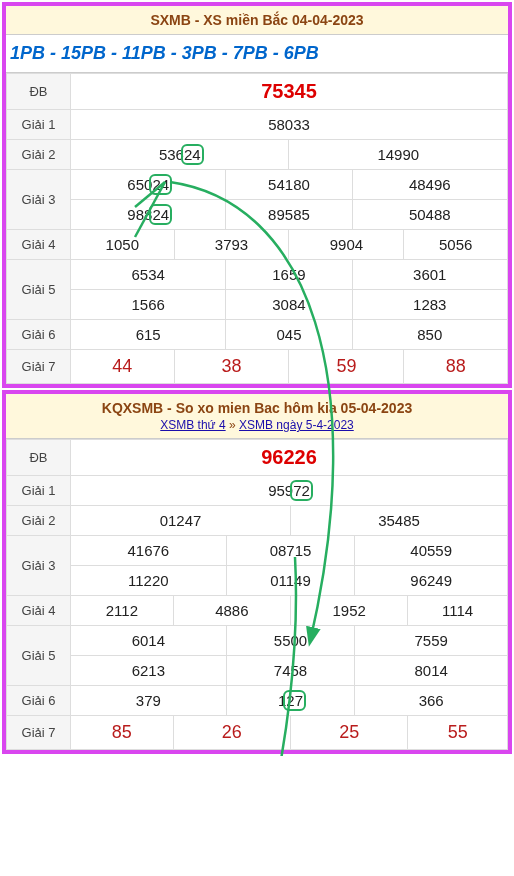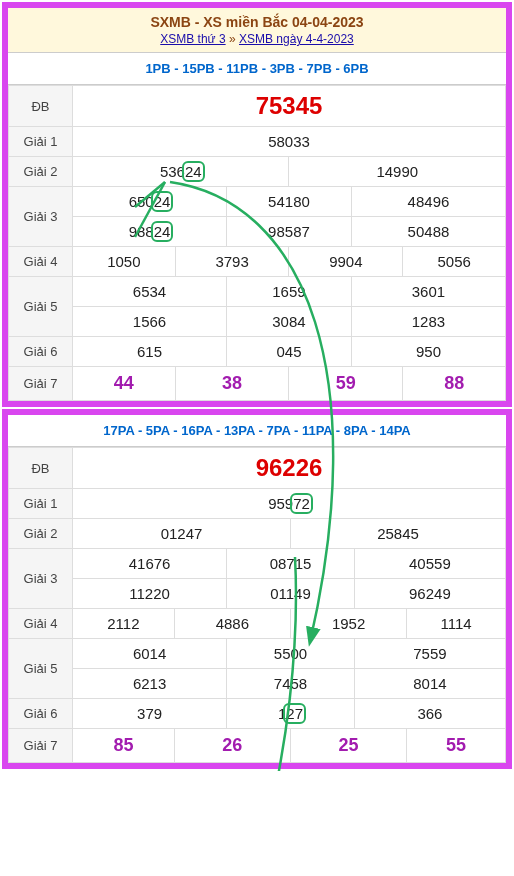--- a/index.html
+++ b/index.html
@@ -1,47 +1,42 @@
 <!DOCTYPE html>
 <html><head>
 <meta charset="utf-8">
 <style>
 * { box-sizing: border-box; margin: 0; padding: 0; }
 body { font-family: Arial, sans-serif; font-size: 14px; width: 514px; background: #fff; }
-.panel { border: 6px solid #d946ef; margin: 2px; }
+.panel { border: 4px solid #d946ef; margin: 2px; }
 .hdr { background: #FFF8DC; text-align: center; padding: 6px 4px; border-bottom: 1px solid #ccc; }
 .hdr .title { font-weight: bold; color: #8B4513; font-size: 14px; }
 .hdr .links { font-size: 12px; margin-top: 2px; }
 .hdr .links a { color: #1a0dab; text-decoration: underline; cursor: pointer; }
 .hdr .sep { color: #8B4513; }
-.codes { text-align: center; color: #0066cc; font-weight: bold; padding: 8px 4px; border-bottom: 1px solid #ccc; font-size: 13px; }
+.codes { color: #0066cc; font-weight: bold; padding: 8px 4px; border-bottom: 1px solid #ccc; font-size: 18px; font-style: italic; }
 table { width: 100%; border-collapse: collapse; }
 td { border: 1px solid #ddd; text-align: center; padding: 6px 2px; font-size: 15px; color: #222; }
 td.lbl { background: #f5f5f5; width: 64px; font-size: 13px; color: #444; }
-td.db { color: #d00; font-weight: bold; font-size: 24px; }
-tr.g7 td { color: #a21caf; font-weight: bold; font-size: 18px; }
+td.db { color: #d00; font-weight: bold; font-size: 20px; }
+tr.g7 td { color: #b91c1c; font-weight: normal; font-size: 18px; }
 tr.g7 td.lbl { color: #444; font-weight: normal; font-size: 13px; }
 .hl { position: relative; display: inline-block; }
 .hl::after { content:""; position:absolute; left:-3px; right:-3px; top:-2px; bottom:-2px; border:2px solid #27ae60; border-radius:6px; }
 .overlay { position:absolute; left:0; top:0; pointer-events:none; }
 .wrap { position: relative; }
 </style>
 </head>
 <body>
 
 <div class="wrap">
 
 <div class="panel">
   <div class="hdr">
     <div class="title">SXMB - XS miền Bắc 04-04-2023</div>
-    <div class="links">
-      <a>XSMB thứ 3</a>
-      <span class="sep">»</span>
-      <a>XSMB ngày 4-4-2023</a>
-    </div>
   </div>
   <div class="codes">1PB - 15PB - 11PB - 3PB - 7PB - 6PB</div>
   <table>
     <tbody>
           <tr>
             <td class="lbl">ĐB</td>
             <td class="db" colspan="12">75345</td>
           </tr>
     <tr>
             <td class="lbl">Giải 1</td>
@@ -53,21 +48,21 @@
       <td colspan="6">14990</td>
           </tr>
     <tr>
             <td class="lbl" rowspan="2">Giải 3</td>
       <td colspan="4">650<span class="hl">24</span></td>
       <td colspan="4">54180</td>
       <td colspan="4">48496</td>
           </tr>
     <tr>
       <td colspan="4">988<span class="hl">24</span></td>
-      <td colspan="4">98587</td>
+      <td colspan="4">89585</td>
       <td colspan="4">50488</td>
           </tr>
     <tr>
             <td class="lbl">Giải 4</td>
       <td colspan="3">1050</td>
       <td colspan="3">3793</td>
       <td colspan="3">9904</td>
       <td colspan="3">5056</td>
           </tr>
     <tr>
@@ -78,49 +73,56 @@
           </tr>
     <tr>
       <td colspan="4">1566</td>
       <td colspan="4">3084</td>
       <td colspan="4">1283</td>
           </tr>
     <tr>
             <td class="lbl">Giải 6</td>
       <td colspan="4">615</td>
       <td colspan="4">045</td>
-      <td colspan="4">950</td>
+      <td colspan="4">850</td>
           </tr>
     <tr class="g7">
             <td class="lbl">Giải 7</td>
       <td colspan="3">44</td>
       <td colspan="3">38</td>
       <td colspan="3">59</td>
       <td colspan="3">88</td>
           </tr>
   </tbody>
       </table>
 </div>
 
 <div class="panel">
-  <div class="codes">17PA - 5PA - 16PA - 13PA - 7PA - 11PA - 8PA - 14PA</div>
+  <div class="hdr">
+    <div class="title">KQXSMB - So xo mien Bac hôm kia 05-04-2023</div>
+    <div class="links">
+      <a>XSMB thứ 4</a>
+      <span class="sep">»</span>
+      <a>XSMB ngày 5-4-2023</a>
+    </div>
+  </div>
   <table>
     <tbody>
           <tr>
             <td class="lbl">ĐB</td>
             <td class="db" colspan="12">96226</td>
           </tr>
     <tr>
             <td class="lbl">Giải 1</td>
             <td colspan="12">959<span class="hl">72</span></td>
           </tr>
     <tr>
             <td class="lbl">Giải 2</td>
       <td colspan="6">01247</td>
-      <td colspan="6">25845</td>
+      <td colspan="6">35485</td>
           </tr>
     <tr>
             <td class="lbl" rowspan="2">Giải 3</td>
       <td colspan="4">41676</td>
       <td colspan="4">08715</td>
       <td colspan="4">40559</td>
           </tr>
     <tr>
       <td colspan="4">11220</td>
       <td colspan="4">01149</td>

